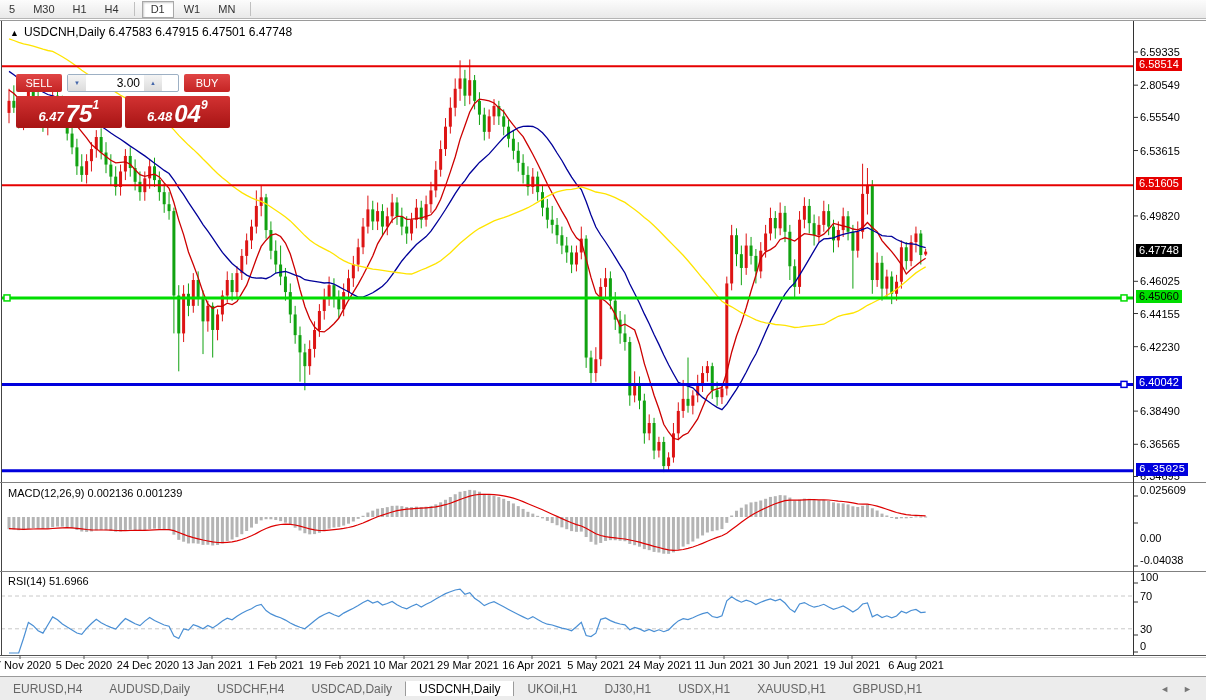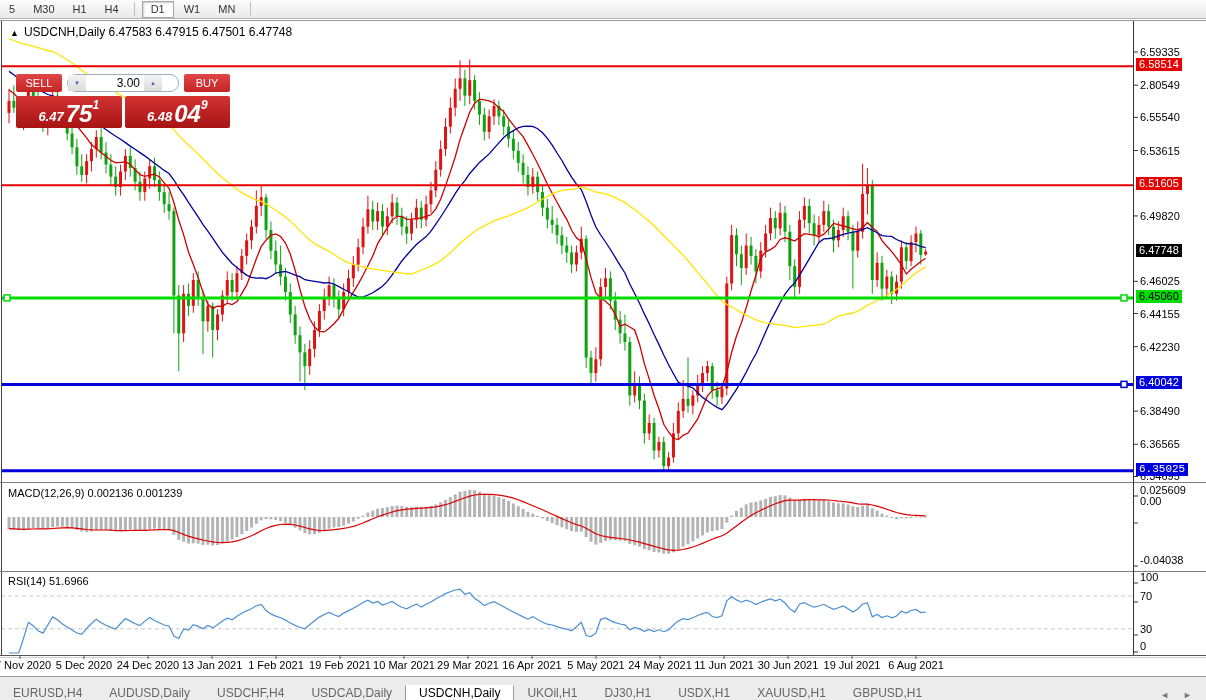--- a/index.html
+++ b/index.html
@@ -19,40 +19,40 @@
   
   #chart-title { position:absolute; left:10px; top:25px; z-index:3; font-size:12px; color:#000; }
   #chart-title .mk { font-size:9px; margin-right:5px; }
   #chart-title b { font-weight:normal; }
 
   
   #trade-widget { position:absolute; left:16px; top:42px; width:214px; z-index:5;margin-top:32px; }
   #tw-row1 { display:flex; height:18px; gap:5px; }
   .tw-btn { flex:0 0 46px; background:linear-gradient(180deg,#e04545,#c42424); color:#fff;
      font-size:11px; display:flex; align-items:center; justify-content:center; border-radius:2px; cursor:pointer; }
-  #tw-spinner { flex:1; display:flex; border:1px solid #9db0c4; background:#fff; border-radius:9px; }
+  #tw-spinner { flex:1; display:flex; border:1px solid #9db0c4; background:#fff; border-radius:2px; }
   .spin-btn { width:18px; background:linear-gradient(180deg,#f4f4f4,#dcdcdc); color:#4466aa;
      font-size:6px; display:flex; align-items:center; justify-content:center; cursor:pointer; }
   #volume-input { width:58px; border:0; font-size:12px; text-align:right; padding-right:4px; font-family:"Liberation Sans",sans-serif; color:#000; }
   #tw-row2 { display:flex; gap:3px; margin-top:4px; height:32px;font-style:italic; }
   .quote-box { flex:1; background:linear-gradient(180deg,#d23232,#a81414); color:#fff; border-radius:2px;
      display:flex; align-items:flex-end; justify-content:center; padding-bottom:1px; cursor:pointer; }
   .q-big { font-size:13px; font-weight:bold; margin-right:2px; margin-bottom:3px; }
   .q-main { font-size:24px; font-weight:bold; line-height:26px; }
   .q-sup { font-size:12px; font-weight:bold; align-self:flex-start; margin-top:2px; }
 
   
   .ptick { position:absolute; left:1140px; z-index:2; font-size:11px; color:#000; transform:translateY(-6px); }
   .badge { position:absolute; left:1136px; z-index:3; font-size:11px; padding:0px 3px 1px 3px; transform:translateY(-8px); }
   .dlabel { position:absolute; z-index:2; font-size:11px; color:#000; transform:translateX(-50%); top:659px; white-space:nowrap; }
   .pane-label { position:absolute; z-index:2; font-size:11px; color:#000; }
 
   
   #tab-bar { position:absolute; left:0; top:676px; width:1206px; height:24px; background:#ececec;
-     border-top:1px solid #9a9a9a; display:flex; align-items:flex-end; font-size:12px; color:#666; z-index:4; }
+     border-top:1px solid #9a9a9a; display:flex; align-items:center; font-size:12px; color:#666; z-index:4; }
   .tab { display:flex; align-items:center; padding:0 13px; cursor:pointer; white-space:nowrap; }
   .tab.active { background:#fff; color:#000; border-left:1px solid #9a9a9a; border-right:1px solid #9a9a9a; margin-top:-1px; border-top:1px solid #fff; }
   .tab-sep { width:1px; background:#b9b9b9; margin:5px 0; }
   #tab-scrollers { margin-left:auto; display:flex; align-items:center; gap:14px; padding-right:14px; color:#777; font-size:9px; }
   #tab-scrollers span { cursor:pointer; }
 </style>
 </head>
 <body>
 
 <div id="stage">
@@ -774,21 +774,21 @@
     <div class="ptick" style="top: 411.118px;">6.38490</div>
     <div class="ptick" style="top: 444.282px;">6.36565</div>
     <div class="ptick" style="top: 476.498px;">6.34695</div>
     <div class="badge" style="top: 66.1442px; background: rgb(230, 0, 0); color: rgb(255, 255, 255);">6.58514</div>
     <div class="badge" style="top: 185.172px; background: rgb(230, 0, 0); color: rgb(255, 255, 255);">6.51605</div>
     <div class="badge" style="top: 251.621px; background: rgb(0, 0, 0); color: rgb(255, 255, 255);">6.47748</div>
     <div class="badge" style="top: 297.93px; background: rgb(0, 221, 0); color: rgb(0, 0, 0);">6.45060</div>
     <div class="badge" style="top: 384.38px; background: rgb(0, 0, 221); color: rgb(255, 255, 255);">6.40042</div>
     <div class="badge" style="top: 470.813px; background: rgb(0, 0, 221); color: rgb(255, 255, 255); font-family: Liberation Mono, monospace;">6.35025</div>
     <div class="ptick" style="top: 490px;">0.025609</div>
-    <div class="ptick" style="top: 501px;">0.00</div>
+    <div class="ptick" style="top: 538px;">0.00</div>
     <div class="ptick" style="top: 560px;">-0.04038</div>
     <div class="ptick" style="top: 577px;">100</div>
     <div class="ptick" style="top: 596px;">70</div>
     <div class="ptick" style="top: 629px;">30</div>
     <div class="ptick" style="top: 646px;">0</div>
     <div class="dlabel" style="left: 20px;">17 Nov 2020</div>
     <div class="dlabel" style="left: 84px;">5 Dec 2020</div>
     <div class="dlabel" style="left: 148px;">24 Dec 2020</div>
     <div class="dlabel" style="left: 212px;">13 Jan 2021</div>
     <div class="dlabel" style="left: 276px;">1 Feb 2021</div>

